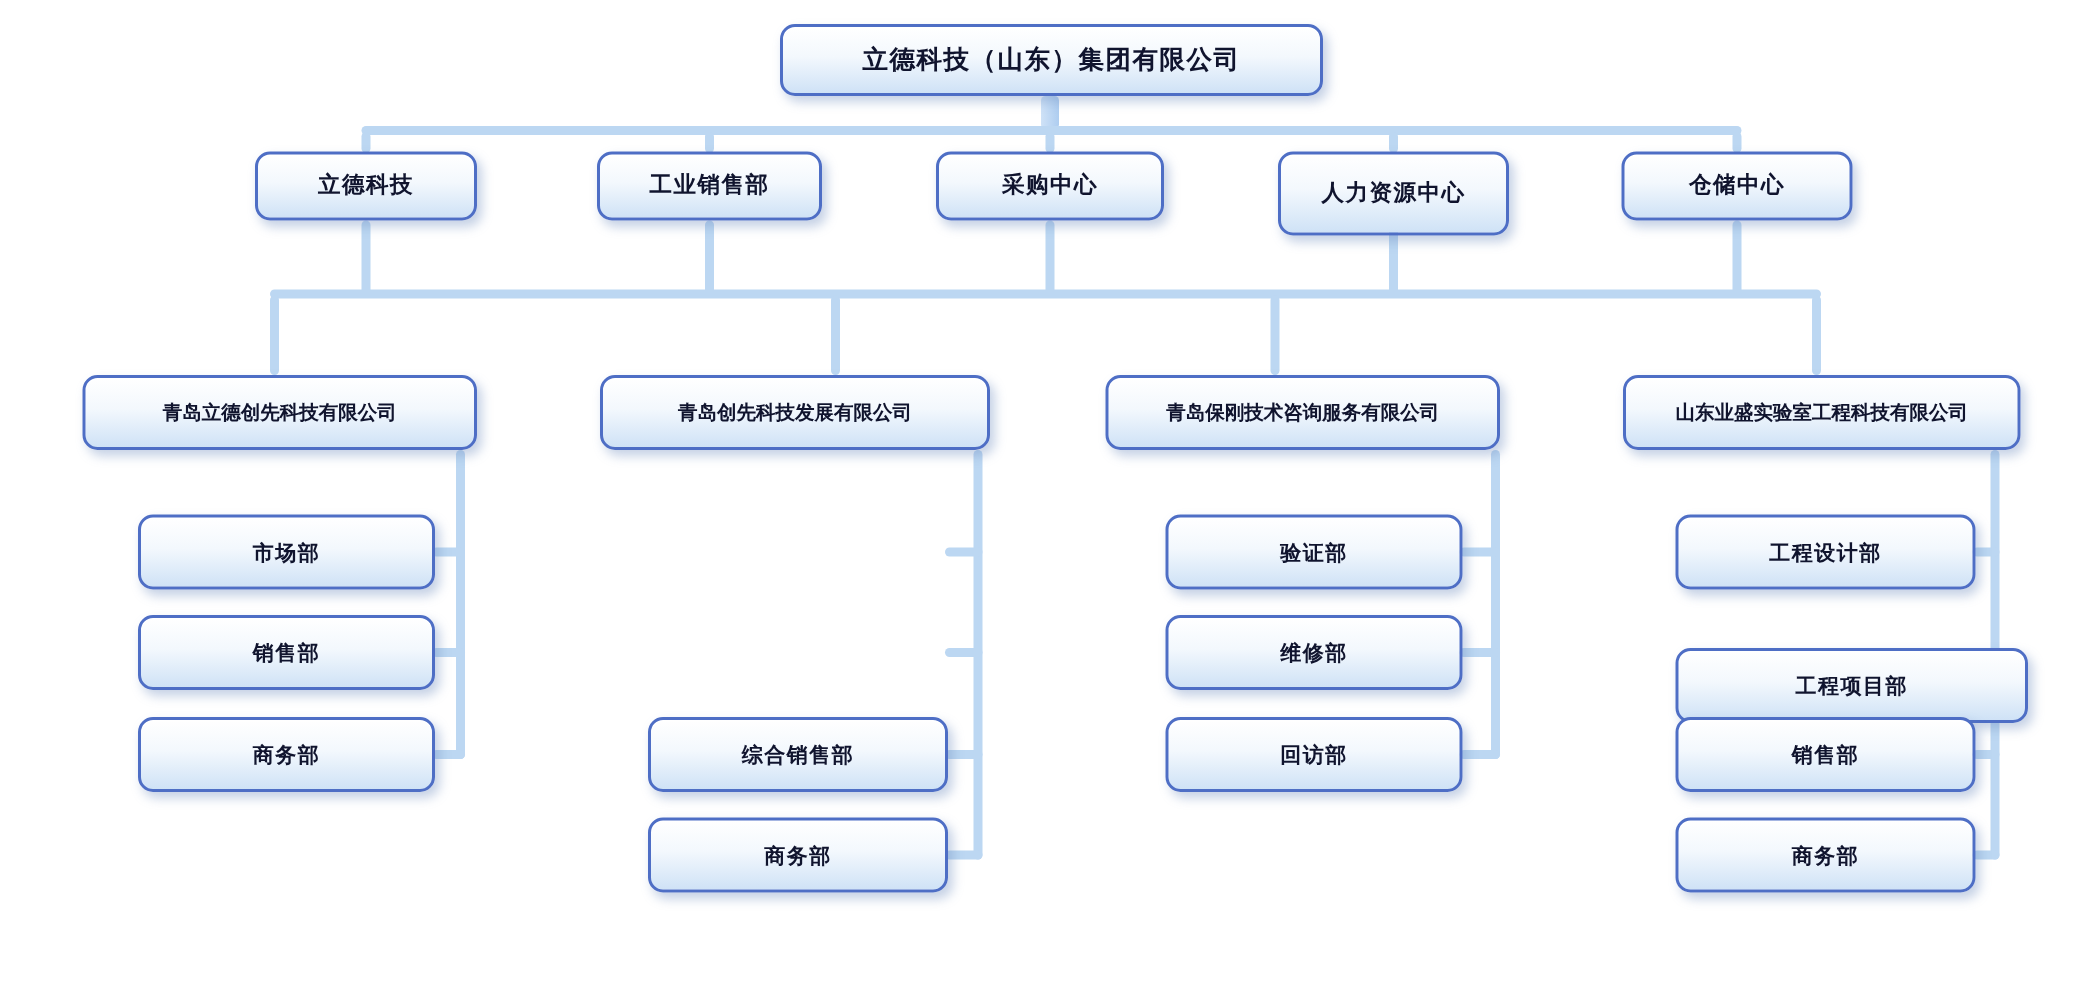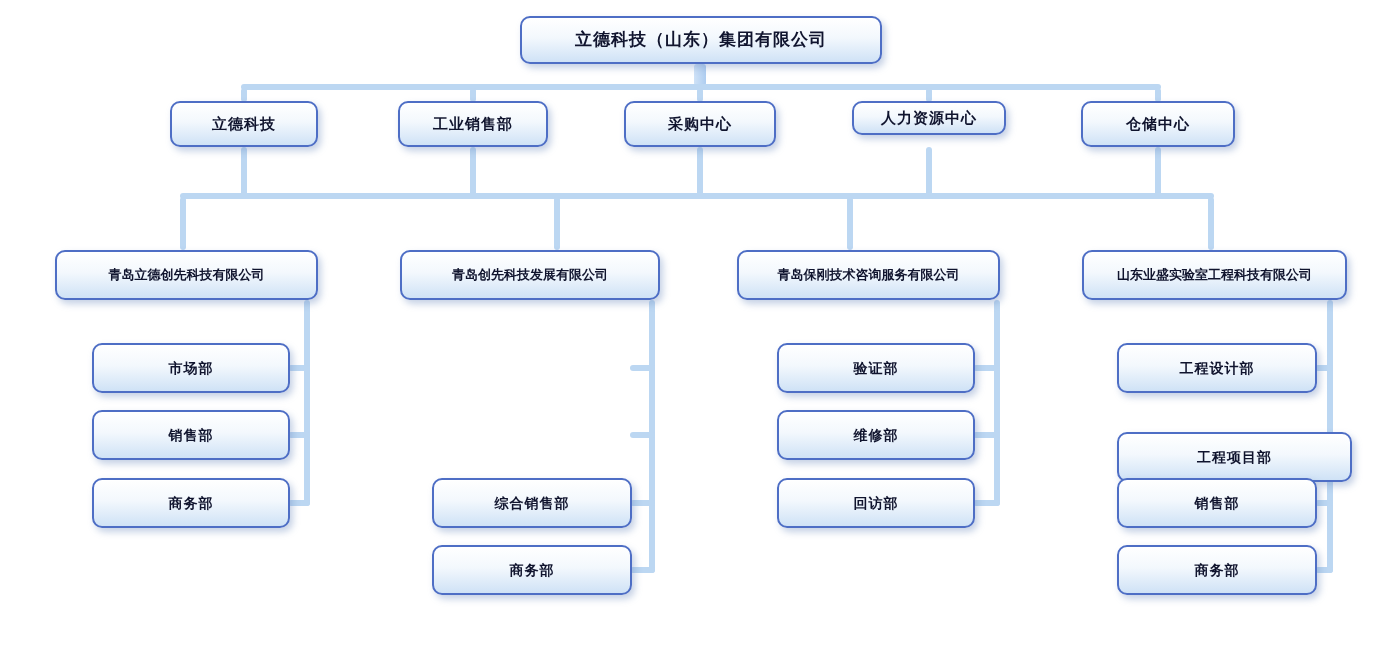--- a/index.html
+++ b/index.html
@@ -74,21 +74,21 @@
   <div class="conn" style="left:1315px;top:365px;width:18px;height:6px"></div>
   <div class="conn" style="left:1315px;top:432px;width:18px;height:6px"></div>
   <div class="conn" style="left:1315px;top:500px;width:18px;height:6px"></div>
   <div class="conn" style="left:1315px;top:567px;width:18px;height:6px"></div>
 
   <div class="node root" style="left:520px;top:16px;width:362px;height:48px">立德科技（山东）集团有限公司</div>
 
   <div class="node center" style="left:170px;top:101px;width:148px;height:46px">立德科技</div>
   <div class="node center" style="left:398px;top:101px;width:150px;height:46px">工业销售部</div>
   <div class="node center" style="left:624px;top:101px;width:152px;height:46px">采购中心</div>
-  <div class="node center" style="left:852px;top:101px;width:154px;height:34px">人力资源中心</div>
+  <div class="node center" style="left:852px;top:101px;width:154px;height:56px">人力资源中心</div>
   <div class="node center" style="left:1081px;top:101px;width:154px;height:46px">仓储中心</div>
 
   <div class="node sub" style="left:55px;top:250px;width:263px;height:50px">青岛立德创先科技有限公司</div>
   <div class="node sub" style="left:400px;top:250px;width:260px;height:50px">青岛创先科技发展有限公司</div>
   <div class="node sub" style="left:737px;top:250px;width:263px;height:50px">青岛保刚技术咨询服务有限公司</div>
   <div class="node sub" style="left:1082px;top:250px;width:265px;height:50px">山东业盛实验室工程科技有限公司</div>
 
   <div class="node dept" style="left:92px;top:343px;width:198px;height:50px">市场部</div>
   <div class="node dept" style="left:92px;top:410px;width:198px;height:50px">销售部</div>
   <div class="node dept" style="left:92px;top:478px;width:198px;height:50px">商务部</div>

